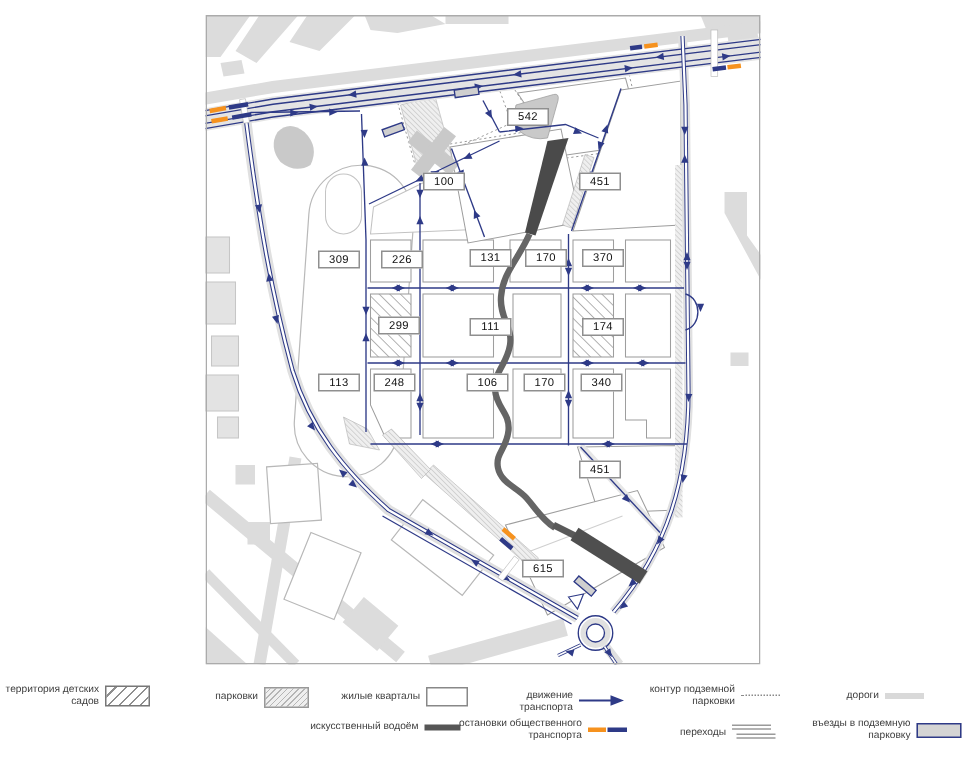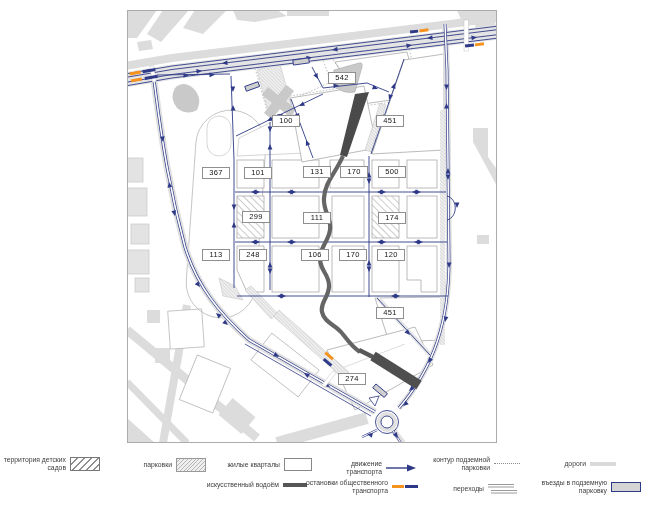--- a/index.html
+++ b/index.html
@@ -1,18 +1,18 @@
 <!DOCTYPE html>
 <html><head>
 <meta charset="utf-8">
 <style>
   html,body{margin:0;padding:0;background:#fff;}
   .stage{position:relative;width:650px;height:505px;background:#fff;overflow:hidden;
          font-family:"Liberation Sans",sans-serif;}
-  .map{position:absolute;left:94px;top:10px;width:328px;height:433px;padding-left:33px;}
+  .map{position:absolute;left:104px;top:10px;width:328px;height:433px;padding-left:33px;}
   .map svg{display:block;}
   .blk{position:absolute;width:26px;height:10px;line-height:10px;background:#fff;
        border:1px solid #8f8f8f;font-size:7.5px;color:#111;text-align:center;
        letter-spacing:.3px;}
   .li{position:absolute;display:flex;align-items:center;}
   .lt{display:block;font-size:6.8px;line-height:1.12;color:#3d3d3d;text-align:right;margin-right:4px;}
   .sw{display:block;flex:none;}
   .sw-kinder{width:28px;height:12px;border:1px solid #777;
     background:repeating-linear-gradient(135deg,#fff 0 4px,#8f8f8f 4px 5px);}
   .sw-park{width:28px;height:12px;border:1px solid #999;
@@ -314,35 +314,35 @@
           <rect x="246" y="378" width="15" height="5" transform="rotate(40 253 380)"></rect>
         </g>
       </g>
 
       <rect x="0.5" y="0.5" width="369" height="432" fill="none" stroke="#ababab" stroke-width="1"></rect>
     </svg>
 
     <div class="blk" style="left:234px;top:62px">542</div>
     <div class="blk" style="left:178px;top:105px">100</div>
     <div class="blk" style="left:282px;top:105px">451</div>
-    <div class="blk" style="left:108px;top:157px">367</div>
-    <div class="blk" style="left:150px;top:157px">101</div>
+    <div class="blk" style="left:108px;top:157px">309</div>
+    <div class="blk" style="left:150px;top:157px">226</div>
     <div class="blk" style="left:209px;top:156px">131</div>
     <div class="blk" style="left:246px;top:156px">170</div>
-    <div class="blk" style="left:284px;top:156px">500</div>
+    <div class="blk" style="left:284px;top:156px">370</div>
     <div class="blk" style="left:148px;top:201px">299</div>
     <div class="blk" style="left:209px;top:202px">111</div>
     <div class="blk" style="left:284px;top:202px">174</div>
     <div class="blk" style="left:108px;top:239px">113</div>
     <div class="blk" style="left:145px;top:239px">248</div>
     <div class="blk" style="left:207px;top:239px">106</div>
     <div class="blk" style="left:245px;top:239px">170</div>
-    <div class="blk" style="left:283px;top:239px">120</div>
+    <div class="blk" style="left:283px;top:239px">340</div>
     <div class="blk" style="left:282px;top:297px">451</div>
-    <div class="blk" style="left:244px;top:363px">274</div>
+    <div class="blk" style="left:244px;top:363px">615</div>
   </div>
 
   <div>
 
     <div class="li" style="left:2px;top:456px">
       <span class="lt" style="width:64px">территория детских садов</span>
       <span class="sw sw-kinder"></span>
     </div>
 
     <div class="li" style="left:112px;top:458px">

